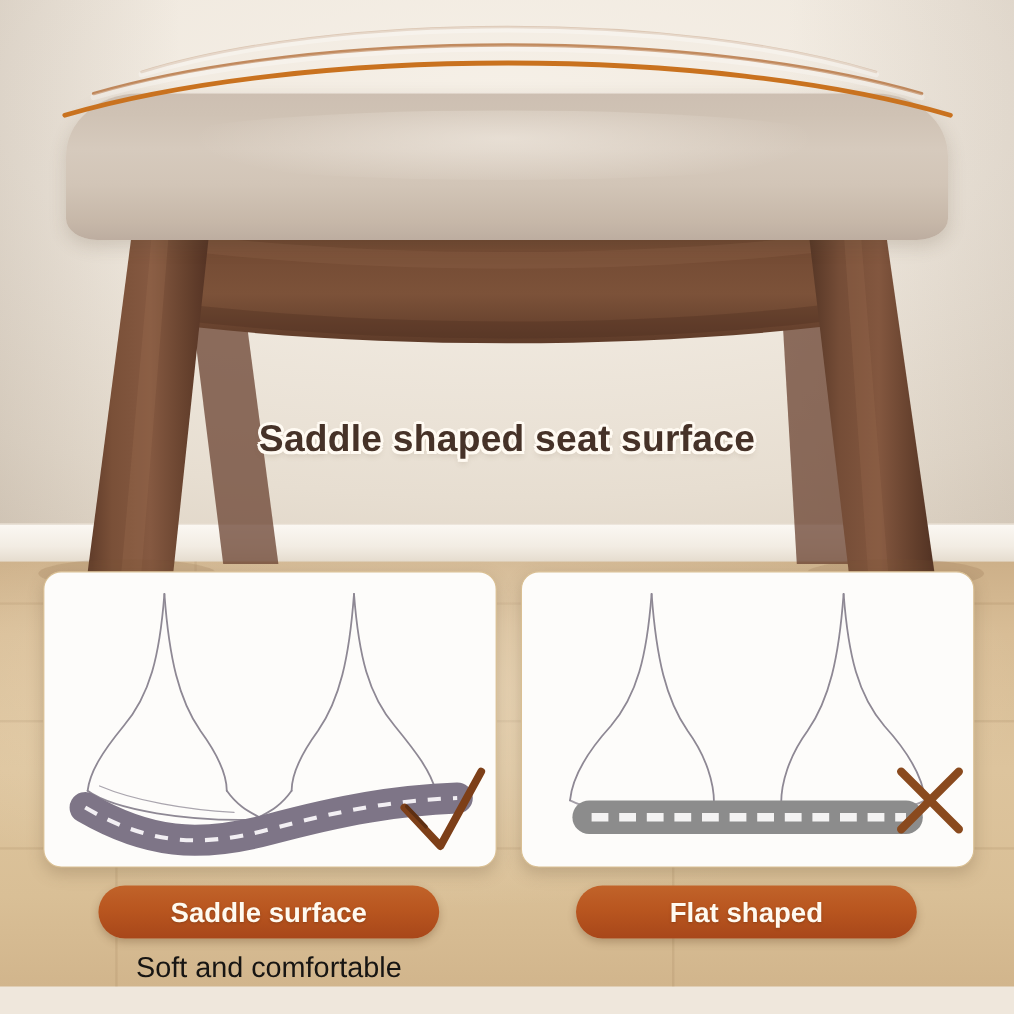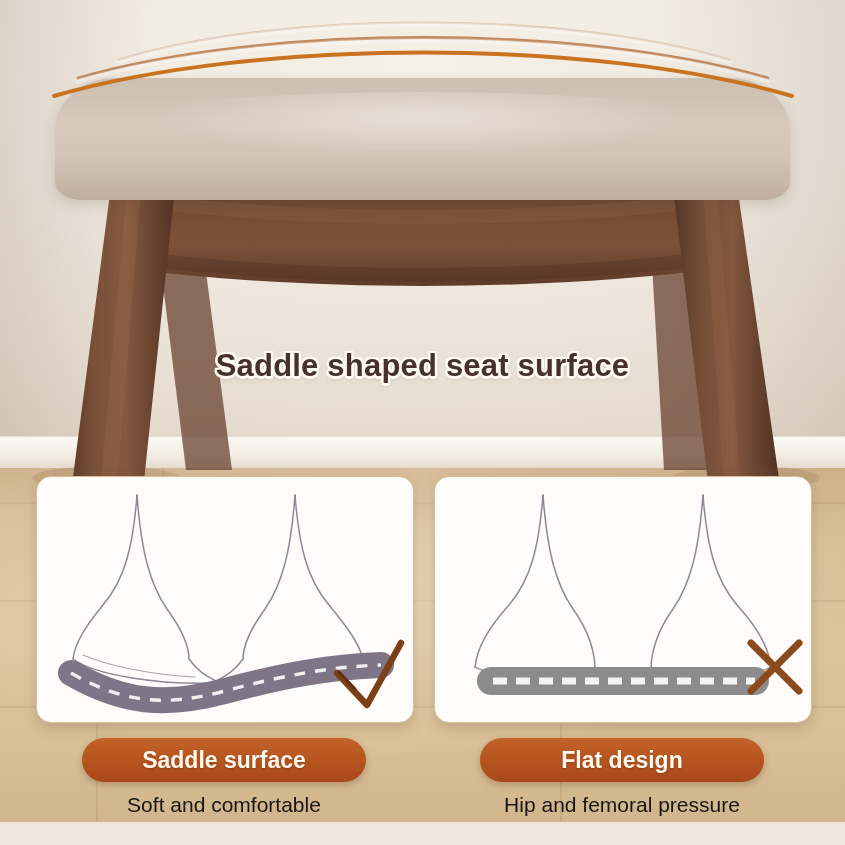--- a/index.html
+++ b/index.html
@@ -92,21 +92,21 @@
     font-size:23px;font-weight:bold;
     display:flex;align-items:center;justify-content:center;
     text-shadow:0 1px 2px rgba(80,40,15,.35);
     white-space:nowrap;
   }
   .pill.left{left:82px;}
   .pill.right{left:480px;}
 
   .caption{
     position:absolute;top:793px;width:340px;text-align:center;
-    font-size:21px;font-weight:normal;color:#171513;
+    font-size:24px;font-weight:normal;color:#171513;
     white-space:nowrap;
   }
   .caption.left{left:54px;}
   .caption.right{left:452px;}
 </style>
 </head>
 <body>
 
 <div class="stage">
 
@@ -240,19 +240,18 @@
         </g>
       </svg>
     </div>
 
   </div>
 
   <div class="pill left">
     <span>Saddle surface</span>
   </div>
   <div class="pill right">
-    <span>Flat design</span>
+    <span>Flat shaped</span>
   </div>
 
   <div class="caption left">Soft and comfortable</div>
-  <div class="caption right">Hip and femoral pressure</div>
 
 </div>
 
 </body></html>

